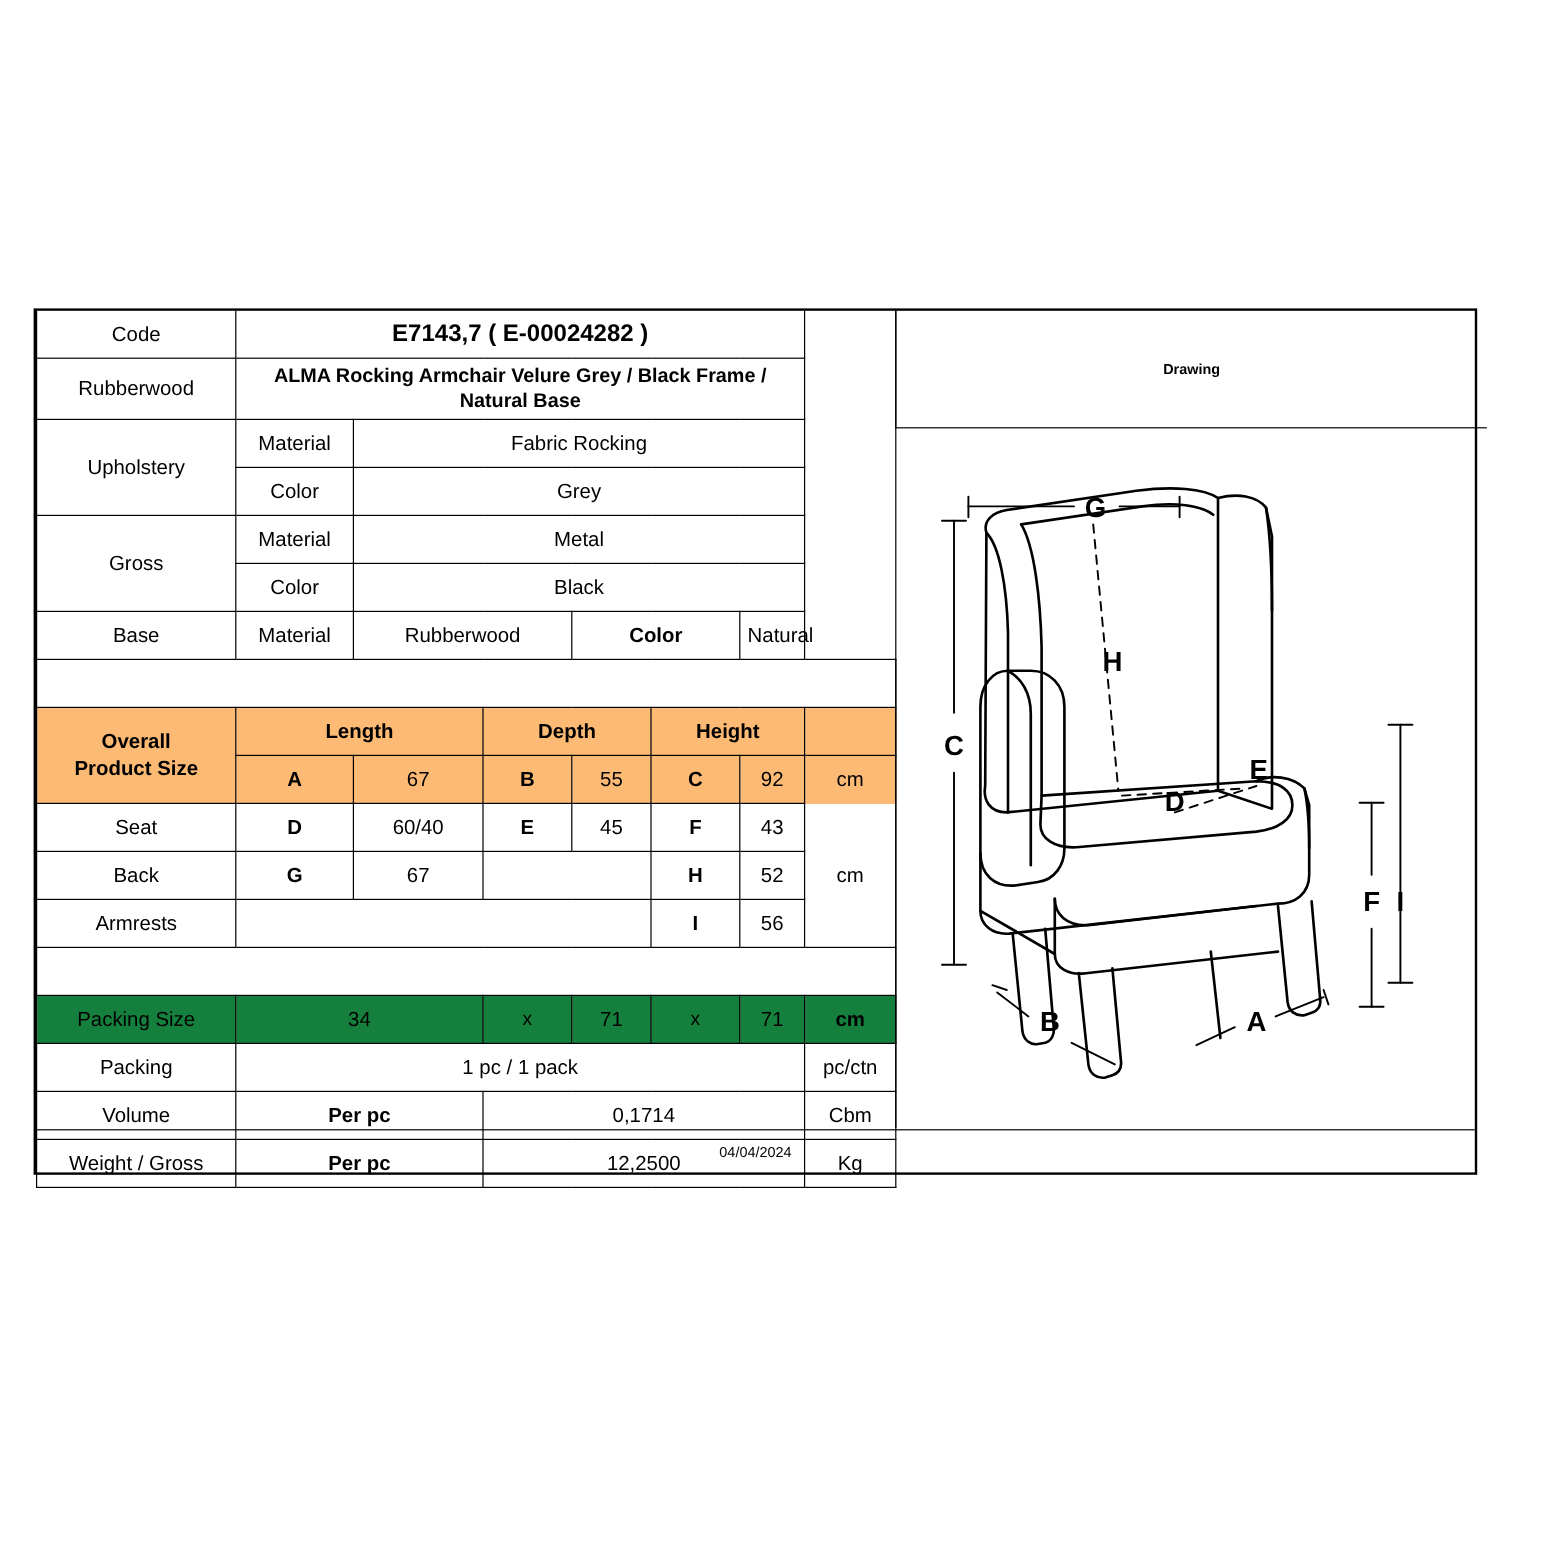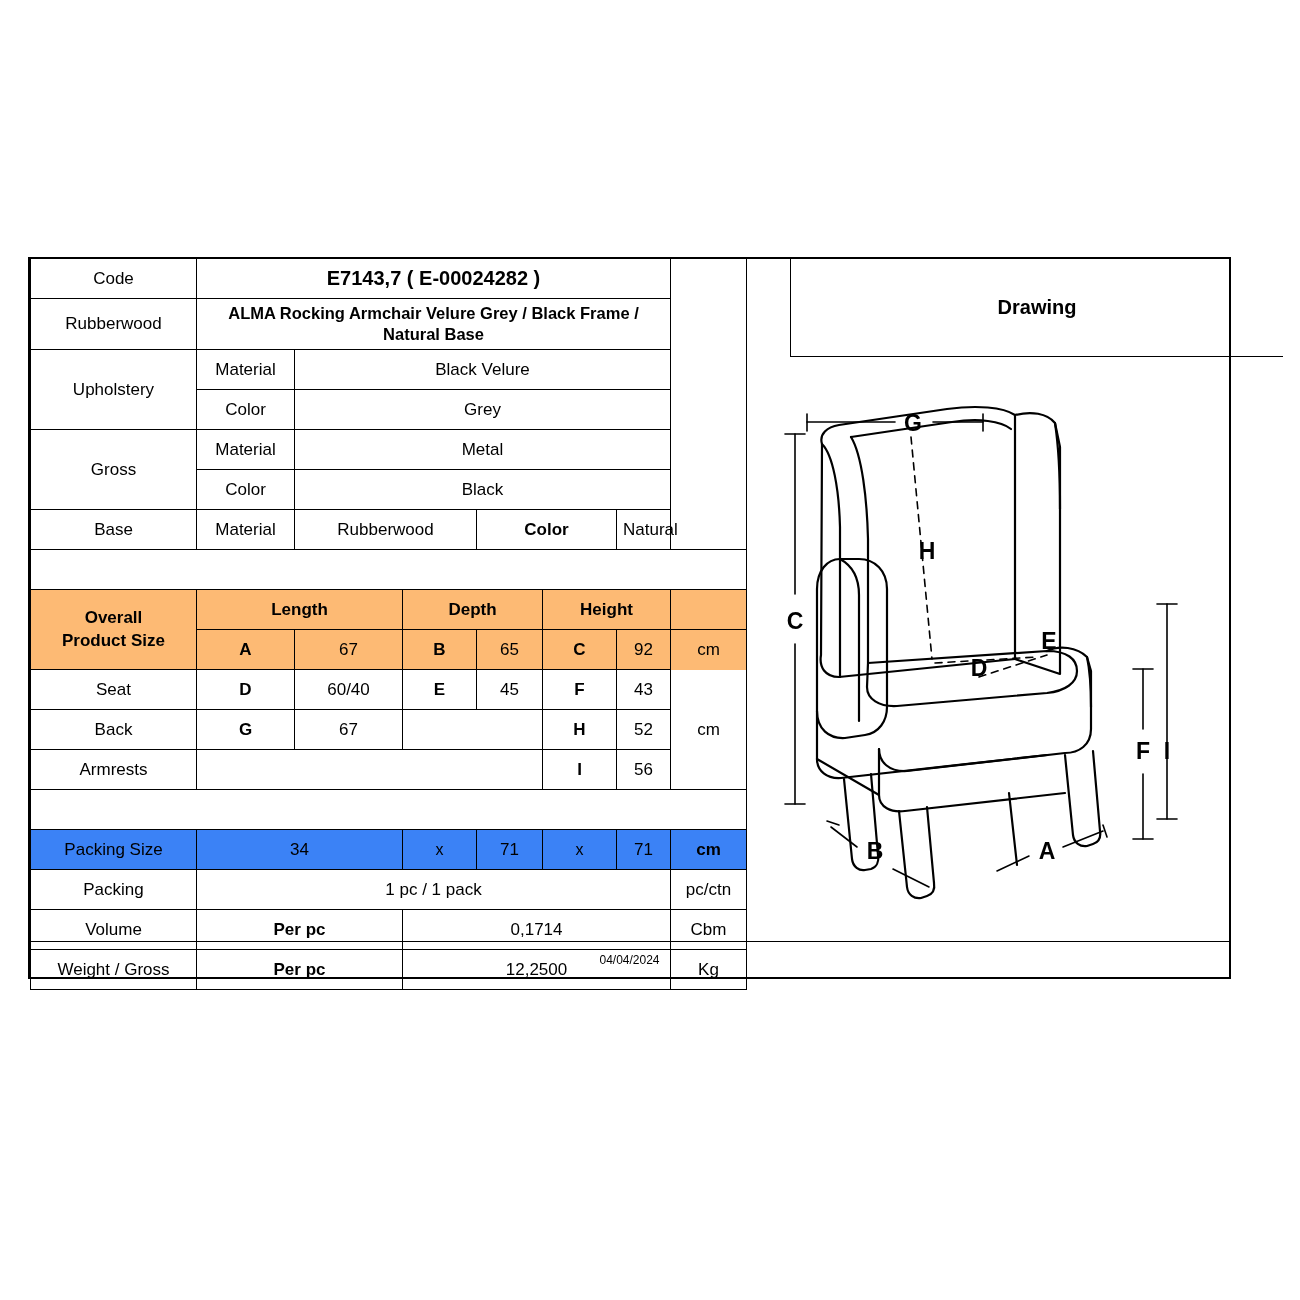--- a/index.html
+++ b/index.html
@@ -62,21 +62,21 @@
   }
   td.lbl {
     text-align: left;
     font-weight: normal;
     padding-left: 8px;
   }
   td.bold {
     font-weight: bold;
   }
   .band-yellow td { background: #fdba74; }
-  .band-grey td { background: #3b82f6; }
+  .band-grey td { background: #15803d; }
   .nob-top { border-top: none !important; }
   .nob-bot { border-bottom: none !important; }
   .nob-all { border: none !important; }
   .spacer td {
     border: none;
     height: 11px;
     padding: 0;
   }
   .desc {
     font-size: 16.5px;
@@ -100,22 +100,21 @@
     top: 259px;
     width: 493px;
     height: 98px;
     border-bottom: 1px solid #000;
     border-left: 1px solid #000;
     box-sizing: border-box;
     display: flex;
     align-items: center;
     justify-content: center;
     font-weight: bold;
-    font-size: 20px;
-    margin-left: 44px;
+    font-size: 12px;
   }
   .footer-date {
     position: absolute;
     left: 30px;
     top: 941px;
     width: 1199px;
     height: 36px;
     border-top: 1px solid #000;
     box-sizing: border-box;
     display: flex;
@@ -155,21 +154,21 @@
 
       <tr>
         <td class="lbl">Rubberwood</td>
         <td class="desc" colspan="6" style="height:50px">ALMA Rocking Armchair Velure Grey / Black Frame / Natural Base</td>
         <td class="nob-all"></td>
       </tr>
 
       <tr>
         <td class="lbl" rowspan="2">Upholstery</td>
         <td class="lbl">Material</td>
-        <td colspan="5">Black Velure</td>
+        <td colspan="5">Fabric Rocking</td>
         <td class="nob-all"></td>
       </tr>
       <tr>
         <td class="lbl">Color</td>
         <td colspan="5">Grey</td>
         <td class="nob-all"></td>
       </tr>
 
       <tr>
         <td class="lbl" rowspan="2">Gross</td>
@@ -204,21 +203,21 @@
         <td class="bold" colspan="2">Length</td>
         <td class="bold" colspan="2">Depth</td>
         <td class="bold" colspan="2">Height</td>
         <td></td>
       </tr>
 
       <tr class="band-yellow">
         <td class="bold">A</td>
         <td>67</td>
         <td class="bold">B</td>
-        <td>65</td>
+        <td>55</td>
         <td class="bold">C</td>
         <td>92</td>
         <td class="lbl nob-bot" style="font-weight:normal">cm</td>
       </tr>
 
       <tr>
         <td class="lbl">Seat</td>
         <td class="bold">D</td>
         <td>60/40</td>
         <td class="bold">E</td>

